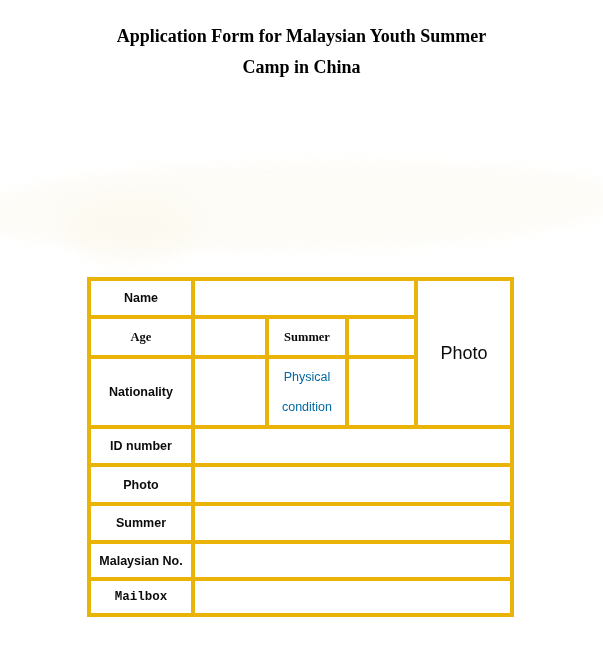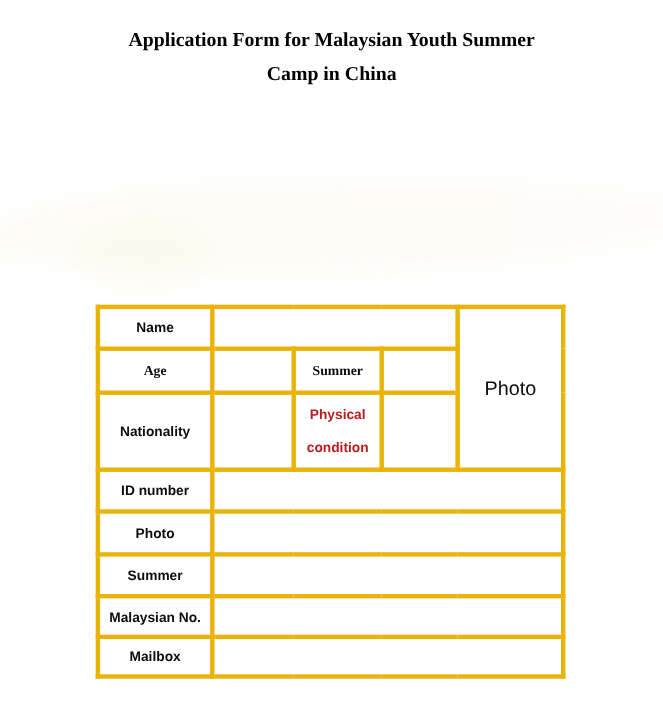--- a/index.html
+++ b/index.html
@@ -72,41 +72,41 @@
     vertical-align: middle;
     font-size: 12.5px;
     overflow: hidden;
   }
   .form-table td.label {
     font-weight: bold;
     white-space: nowrap;
     color: #0c0c0c;
   }
   .form-table td.label-wrap {
-    font-weight: bold;
+    font-weight: normal;
     white-space: normal;
     line-height: 30px;
-    color: #b91c1c;
+    color: #0369a1;
   }
   .form-table td.photo {
     font-weight: normal;
     font-size: 18px;
     color: #0c0c0c;
   }
   .form-table td.value {
     background: #ffffff;
   }
   .r-name      { height: 38px; }
   .r-age       { height: 40px; font-family: Liberation Serif, serif; }
   .r-nat       { height: 70px; }
   .r-id        { height: 38px; }
   .r-school    { height: 39px; }
   .r-grade     { height: 38px; }
   .r-telephone { height: 37px; }
-  .r-mailbox   { height: 36px; }
+  .r-mailbox   { height: 36px; font-family: Liberation Mono, monospace; }
 </style>
 </head>
 <body>
 
 <div class="page">
 
   <div class="smudge"></div>
   <div class="smudge2"></div>
 
   <h1 class="title">

